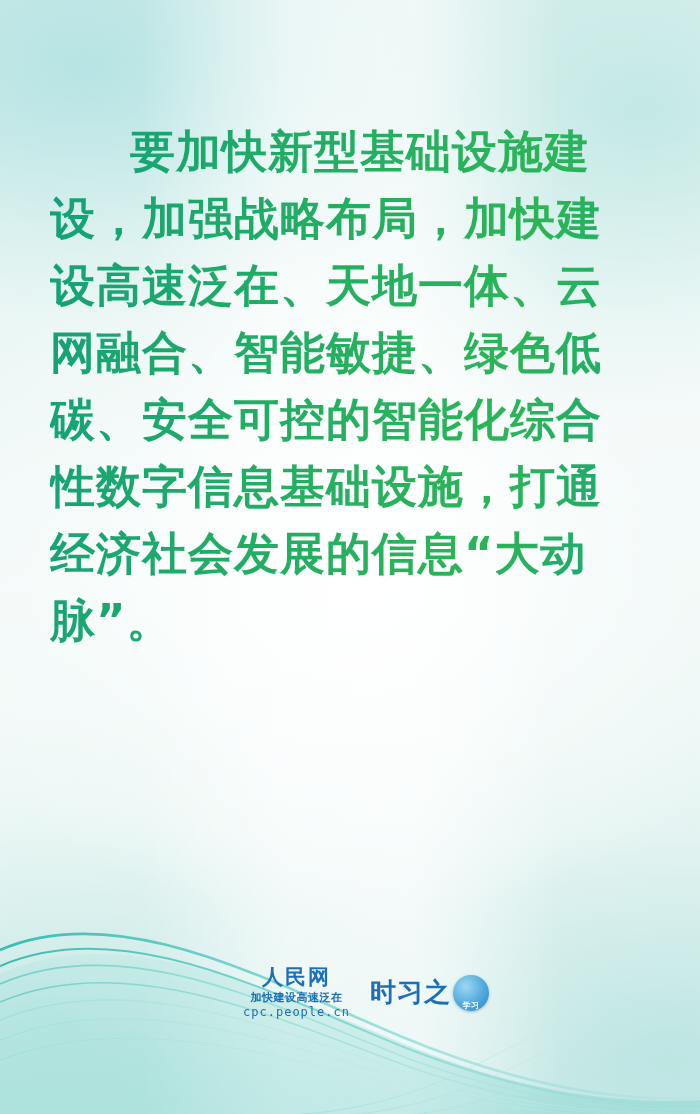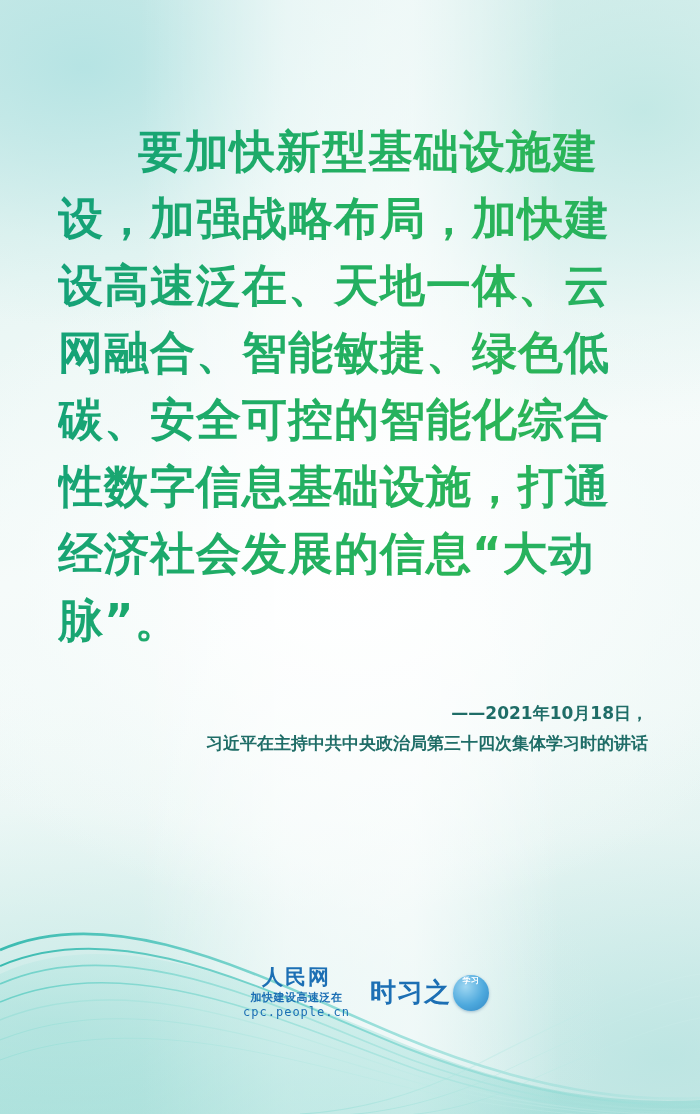--- a/index.html
+++ b/index.html
@@ -34,21 +34,21 @@
     top: 0;
     width: 420px;
     height: 100%;
     transform: translateX(-50%);
     background: linear-gradient(90deg, rgba(255,255,255,0) 0%, rgba(255,255,255,0.55) 35%, rgba(255,255,255,0.62) 65%, rgba(255,255,255,0) 100%);
     pointer-events: none;
   }
 
   .quote-block {
     position: absolute;
-    left: 58px;
+    left: 50px;
     top: 118px;
     width: 590px;
   }
 
   .quote-text {
     font-family: "DejaVu Sans", "Liberation Sans", sans-serif;
     font-weight: 700;
     font-size: 45px;
     line-height: 67px;
     letter-spacing: 1px;
@@ -140,21 +140,21 @@
     color: #1c6fb4;
     letter-spacing: 1px;
   }
   .ssz-badge {
     position: relative;
     width: 36px;
     height: 36px;
     border-radius: 50%;
     background: radial-gradient(circle at 35% 32%, #9fd7f2 0%, #4ea9dd 55%, #2f86c4 100%);
     display: flex;
-    align-items: flex-start;
+    align-items: flex-end;
     justify-content: center;
     box-shadow: 0 1px 3px rgba(30,90,140,0.35);
   }
   .ssz-badge-text {
     font-family: "DejaVu Sans", "Liberation Sans", sans-serif;
     font-size: 8px;
     font-weight: 700;
     color: #ffffff;
     letter-spacing: 0.5px;
   }
@@ -163,24 +163,20 @@
 <body>
 
 <div class="poster">
 
   <div class="light-column"></div>
 
   <div class="quote-block">
     <div class="quote-text">要加快新型基础设施建设，加强战略布局，加快建设高速泛在、天地一体、云网融合、智能敏捷、绿色低碳、安全可控的智能化综合性数字信息基础设施，打通经济社会发展的信息“大动脉”。</div>
   </div>
 
-  <div class="attribution">
-    <span class="line1">——2021年10月18日，</span>
-    <span class="line2">习近平在主持中共中央政治局第三十四次集体学习时的讲话</span>
-  </div>
 
   <svg class="waves" viewBox="0 0 700 260" preserveAspectRatio="none" xmlns="http://www.w3.org/2000/svg">
     <defs>
       <linearGradient id="wgA" x1="0" y1="0" x2="1" y2="0">
         <stop offset="0%" stop-color="#1fb2a6" stop-opacity="0.85"></stop>
         <stop offset="50%" stop-color="#46c6bd" stop-opacity="0.55"></stop>
         <stop offset="100%" stop-color="#a9e4de" stop-opacity="0.25"></stop>
       </linearGradient>
       <linearGradient id="wgB" x1="0" y1="0" x2="1" y2="0">
         <stop offset="0%" stop-color="#2bbfb2" stop-opacity="0.55"></stop>

